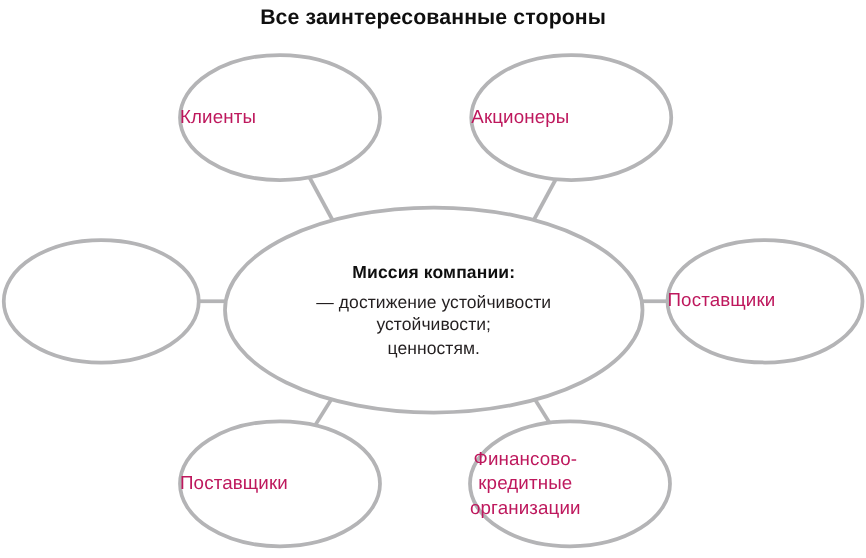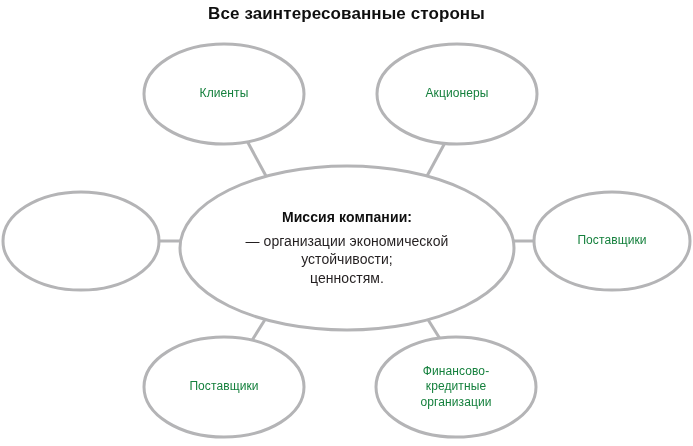--- a/index.html
+++ b/index.html
@@ -45,25 +45,25 @@
     left: 0;
     top: 0;
     width: 693px;
     height: 446px;
     pointer-events: none;
   }
   .node-label {
     position: absolute;
     display: flex;
     align-items: center;
-    justify-content: center;
+    justify-content: flex-start;
     text-align: center;
     line-height: 1.28;
-    font-size: 12px;
-    color: #15803d;
+    font-size: 15px;
+    color: #be185d;
     letter-spacing: 0.1px;
   }
   .node-label span {
     display: block;
   }
   #page-title {
     position: absolute;
     left: 0;
     top: 4px;
     width: 693px;
@@ -155,19 +155,19 @@
     <div class="node-label" style="left:376px; top:337px; width:160px; height:100px;">
       <div>
         <span>Финансово-</span>
         <span>кредитные</span>
         <span>организации</span>
       </div>
     </div>
 
     <div id="center-block">
       <div id="center-heading">Миссия компании:</div>
-      <div class="center-line">— организации экономической</div>
+      <div class="center-line">— достижение устойчивости</div>
       <div class="center-line">устойчивости;</div>
       <div class="center-line">ценностям.</div>
     </div>
 
   </div>
 </div>
 
 </body></html>

